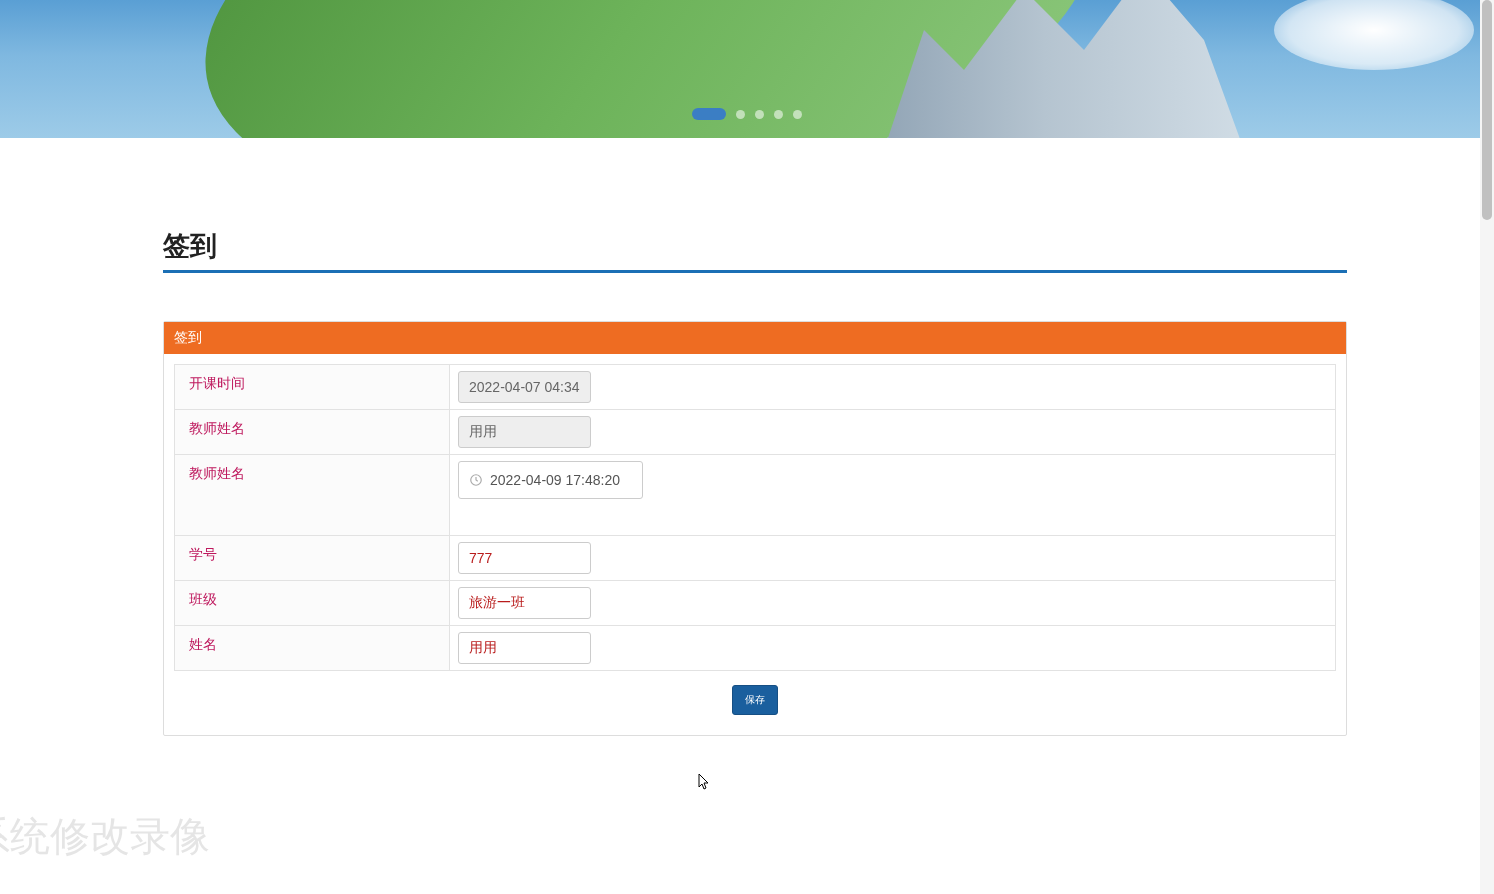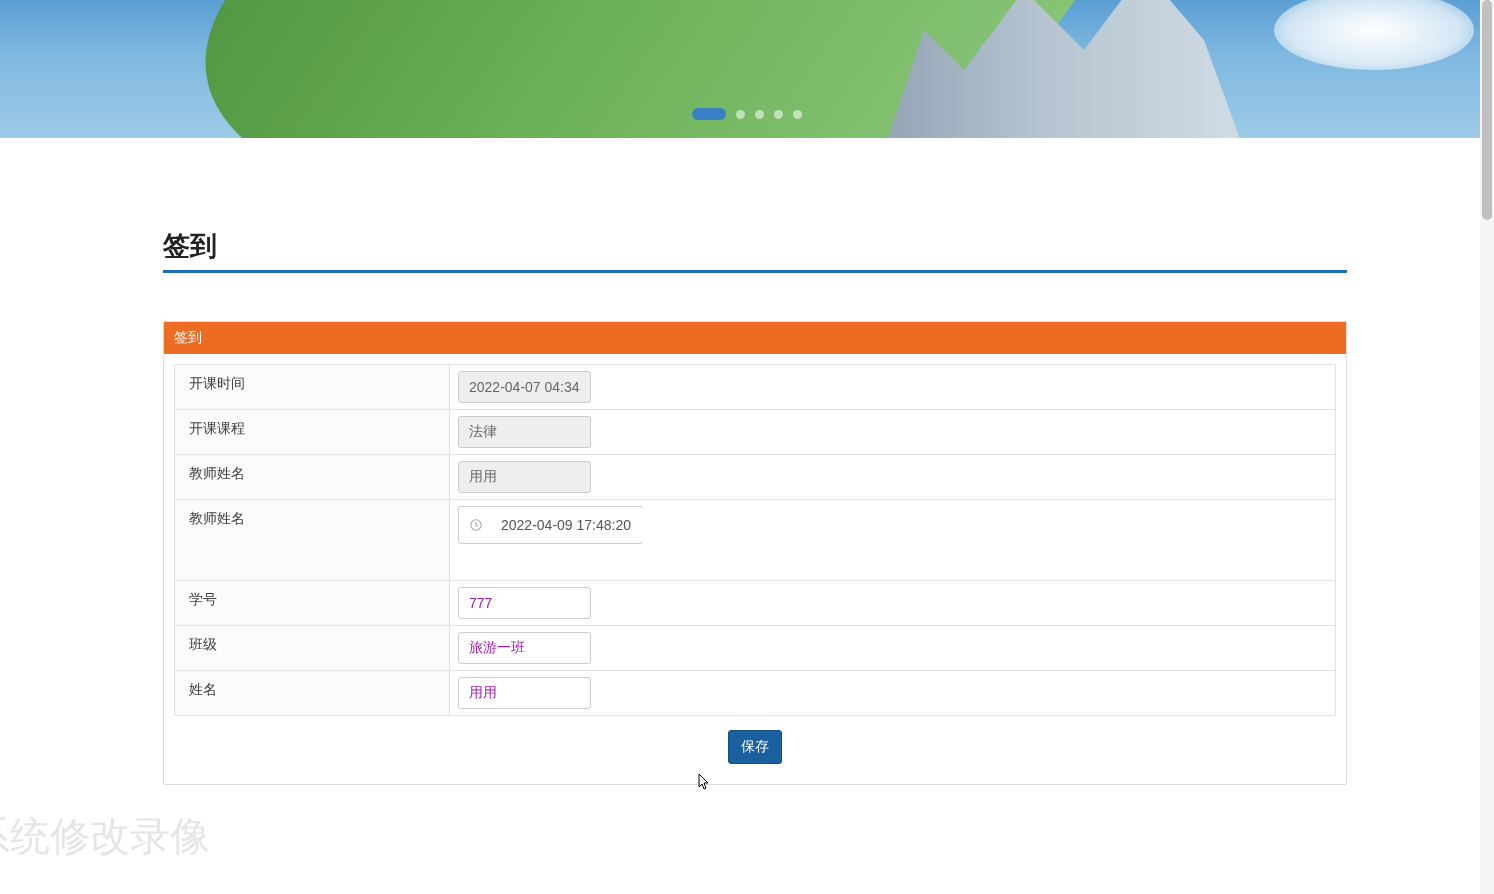--- a/index.html
+++ b/index.html
@@ -104,55 +104,54 @@
     }
     .form-table tr {
       border: 1px solid #e2e2e2;
     }
     .form-table td.label-cell {
       width: 275px;
       background: #fbfbfb;
       border-right: 1px solid #e2e2e2;
       padding: 10px 14px;
       font-size: 14px;
-      color: #404040;
+      color: #be185d;
       vertical-align: top;
       margin-top: 48px;
     }
     .form-table td.value-cell {
       padding: 6px 8px;
       background: #fff;
     }
     .form-table td.value-cell.tall {
       padding-bottom: 36px;
     }
     input[type="text"] {
       width: 133px;
       height: 32px;
       padding: 4px 10px;
       border: 1px solid #ccc;
       border-radius: 3px;
       font-size: 14px;
-      color: #a21caf;
+      color: #b91c1c;
       background: #fff;
     }
     input[type="text"].readonly {
       background: #eeeeee;
       color: #666;
     }
     .time-input-wrapper {
       display: inline-flex;
       align-items: center;
       border: 1px solid #ccc;
       border-radius: 3px;
       height: 38px;
       padding: 0 10px;
       background: #fff;
       width: 185px;
-      gap: 11px;
     }
     .time-input-wrapper input {
       border: none;
       outline: none;
       font-size: 14px;
       color: #555;
       width: 150px;
       height: 32px;
       padding: 0;
     }
@@ -164,21 +163,21 @@
     .save-row {
       text-align: center;
       margin-top: 14px;
       margin-bottom: 10px;
     }
     .save-btn {
       background: #1a5f9e;
       color: #fff;
       border: 1px solid #164f84;
       padding: 7px 12px;
-      font-size: 14px;
+      font-size: 10px;
       border-radius: 3px;
       cursor: pointer;
     }
     .watermark {
       position: fixed;
       bottom: 30px;
       left: -30px;
       font-size: 40px;
       color: rgba(180,180,180,0.35);
       pointer-events: none;
@@ -231,26 +230,20 @@
 
   <div class="panel">
     <div class="panel-header">签到</div>
     <div class="panel-body">
       <table class="form-table">
         <tbody>
             <tr>
           <td class="label-cell">开课时间</td>
           <td class="value-cell">
             <input type="text" class="readonly" readonly="" value="2022-04-07 04:34:01" style="">
-          </td>
-        </tr>
-        <tr>
-          <td class="label-cell">开课课程</td>
-          <td class="value-cell">
-            <input type="text" class="readonly" readonly="" value="法律" style="">
           </td>
         </tr>
         <tr>
           <td class="label-cell">教师姓名</td>
           <td class="value-cell">
             <input type="text" class="readonly" readonly="" value="用用" style="">
           </td>
         </tr>
         <tr>
           <td class="label-cell">教师姓名</td>

